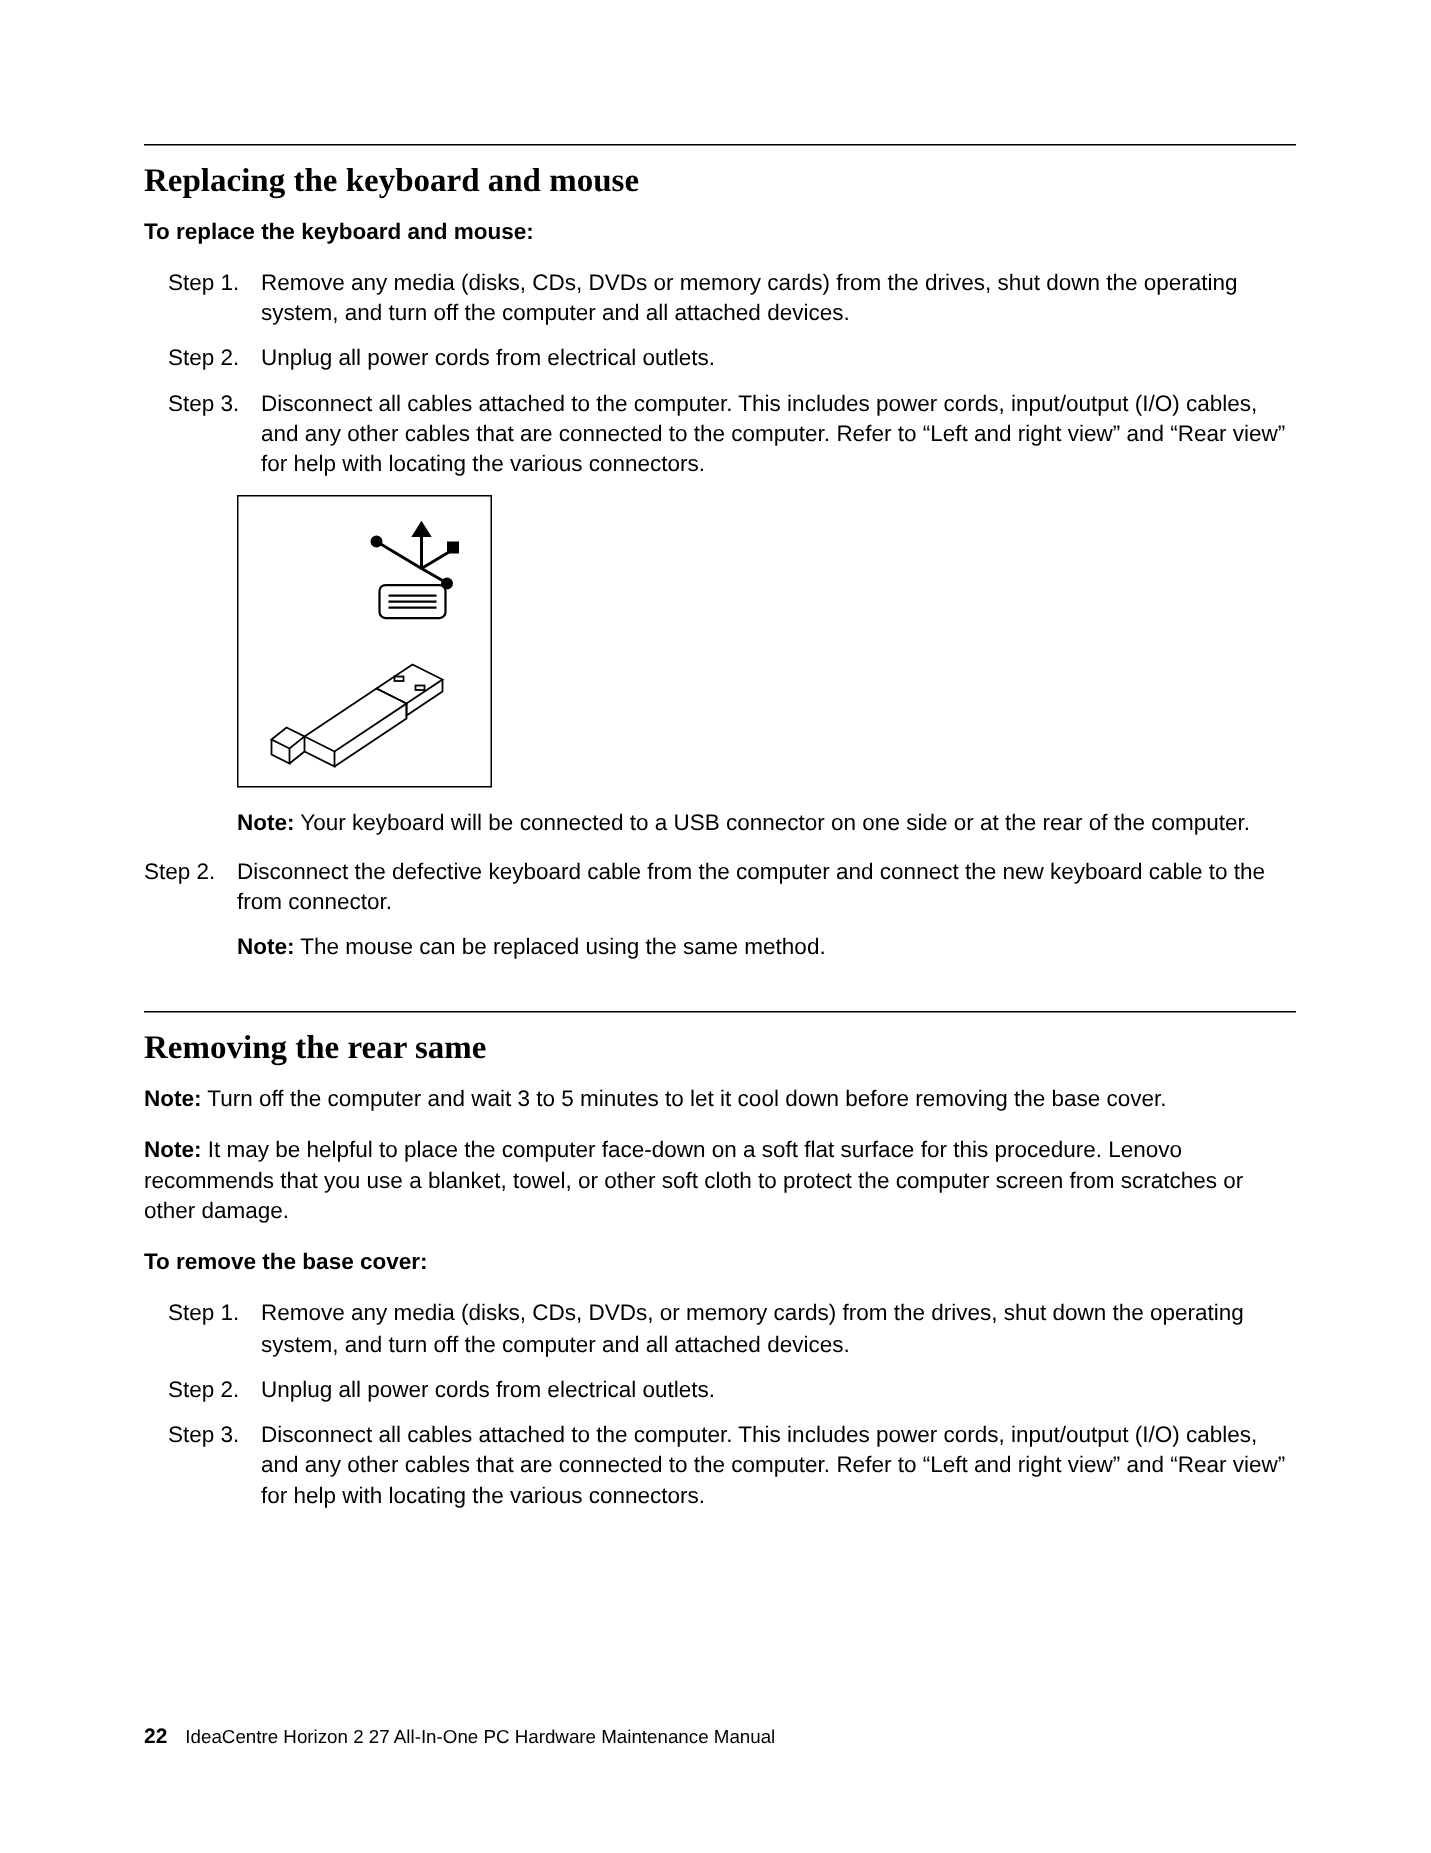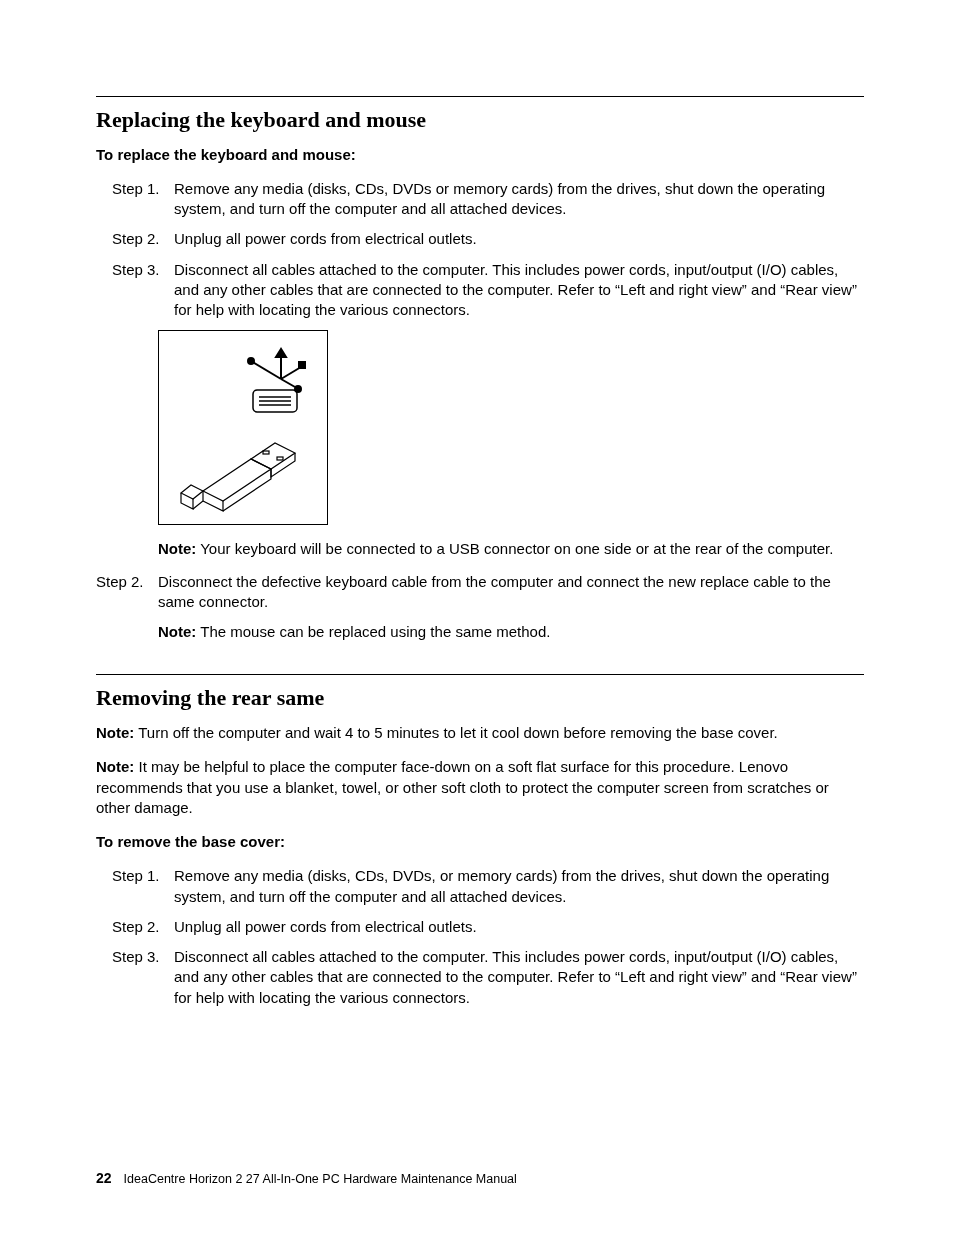--- a/index.html
+++ b/index.html
@@ -62,21 +62,21 @@
       margin-bottom: 12px;
     }
     .note-prefix { font-weight: bold; }
     .section-gap { height: 20px; }
     .section2-note {
       margin-bottom: 14px;
     }
     .footer {
       position: absolute;
       left: 96px;
-      bottom: 47px;
+      bottom: 68px;
       font-size: 12.5px;
     }
     .footer .pg { font-weight: bold; font-size: 14px; margin-right: 12px; }
   </style>
 </head>
 <body>
 
 <div class="page">
 
   <hr class="hr">
@@ -137,34 +137,34 @@
       </g>
     </svg>
   </div>
 
   <p class="note-block">
     <span class="note-prefix">Note:</span><span> Your keyboard will be connected to a USB connector on one side or at the rear of the computer.</span>
   </p>
 
   <div class="step">
     <div class="step-label">Step 2.</div>
-    <div class="step-text">Disconnect the defective keyboard cable from the computer and connect the new replace cable to the same connector.</div>
+    <div class="step-text">Disconnect the defective keyboard cable from the computer and connect the new keyboard cable to the from connector.</div>
   </div>
 
   <p class="note-block">
     <span class="note-prefix">Note:</span><span> The mouse can be replaced using the same method.</span>
   </p>
 
   <div class="section-gap"></div>
 
   <hr class="hr">
   <h1>Removing the rear same</h1>
 
   <p class="section2-note">
-    <span class="note-prefix">Note:</span><span> Turn off the computer and wait 4 to 5 minutes to let it cool down before removing the base cover.</span>
+    <span class="note-prefix">Note:</span><span> Turn off the computer and wait 3 to 5 minutes to let it cool down before removing the base cover.</span>
   </p>
 
   <p class="section2-note">
     <span class="note-prefix">Note:</span><span> It may be helpful to place the computer face-down on a soft flat surface for this procedure. Lenovo recommends that you use a blanket, towel, or other soft cloth to protect the computer screen from scratches or other damage.</span>
   </p>
 
   <p class="subhead">To remove the base cover:</p>
 
   <div class="steps">
     <div class="step">

